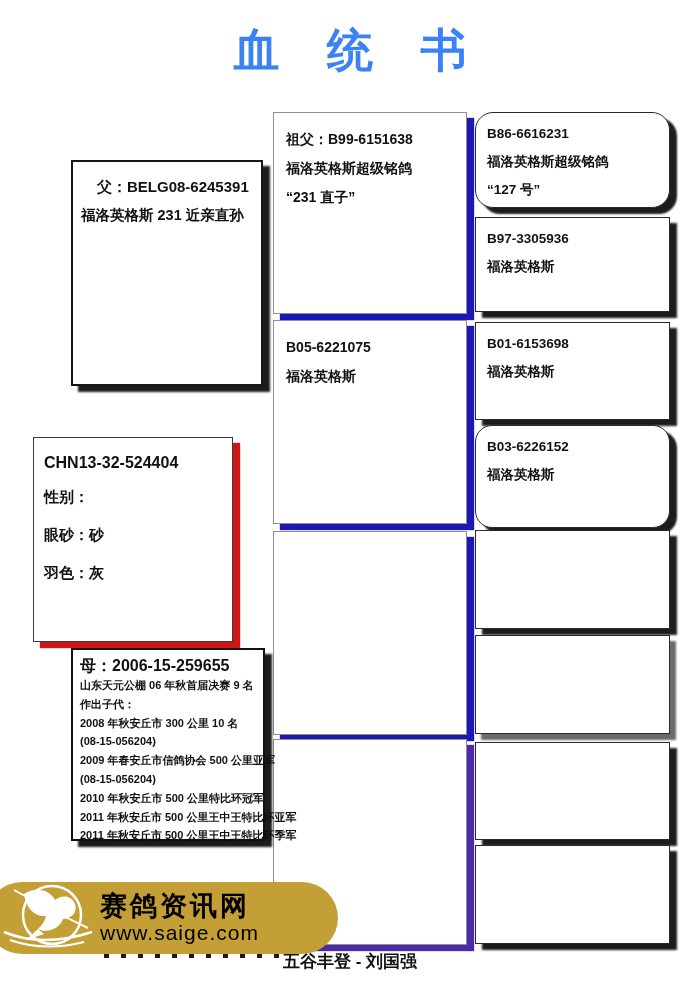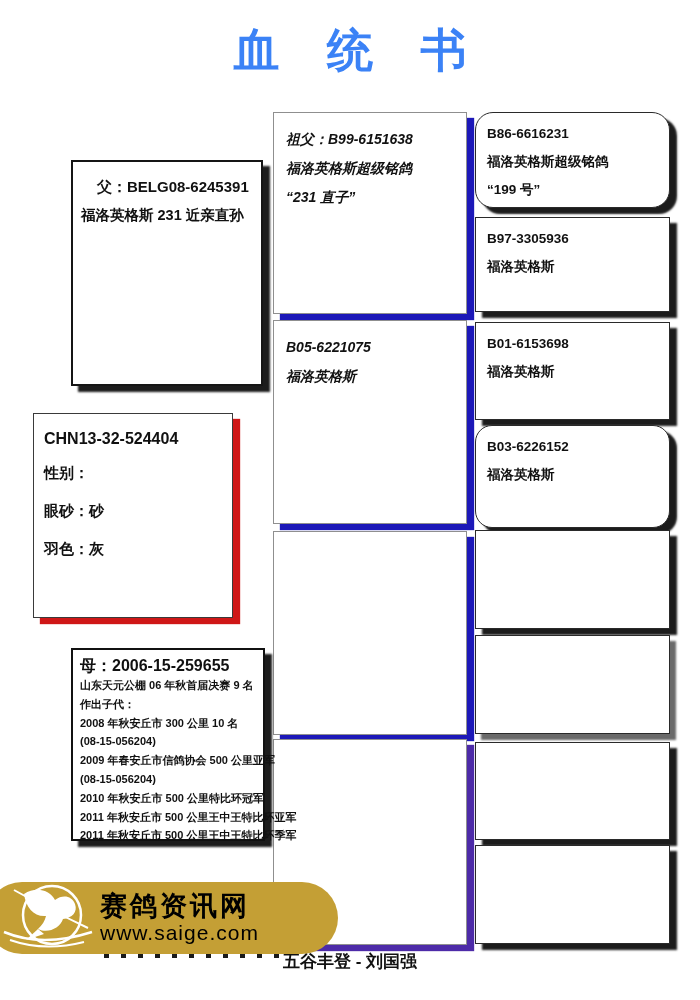--- a/index.html
+++ b/index.html
@@ -5,31 +5,31 @@
   html,body{margin:0;padding:0;background:#e8e8e8;}
   .page{position:relative;width:700px;height:1000px;margin:0 auto;background:#ffffff;
         overflow:hidden;font-family:"Liberation Sans",sans-serif;color:#111;}
   .title{position:absolute;left:0;right:0;top:20px;text-align:center;
          font-family:"Liberation Serif",serif;font-weight:bold;font-size:46px;
          color:#3b82f6;letter-spacing:18px;padding-left:18px;}
   .box{position:absolute;background:#fff;}
   
   .sh-black{box-shadow:7px 6px 2px #1c1c1c;}
   .sh-gray{box-shadow:6px 6px 2px #6a6a6a;}
-  .sh-blue{box-shadow:7px 6px 1px #1c18b8;font-style:italic;}
+  .sh-blue{box-shadow:7px 6px 1px #1c18b8;}
   .sh-purple{box-shadow:7px 6px 1px #4d2ba8;}
   .sh-red{box-shadow:7px 6px 1px #cf1717;}
   
   .z-mid{z-index:1;} .z-left{z-index:2;}
   
   .father-box{left:71px;top:160px;width:180px;height:206px;border:2px solid #151515;
               padding:16px 0 0 8px;}
   .father-box .l1{font-size:15px;font-weight:bold;white-space:nowrap;padding-left:16px;}
   .father-box .l2{font-size:14.5px;font-weight:bold;white-space:nowrap;margin-top:9px;}
-  .subject-box{left:33px;top:413px;width:188px;height:193px;border:1px solid #3a3a3a;
+  .subject-box{left:33px;top:437px;width:188px;height:193px;border:1px solid #3a3a3a;
                padding:10px 0 0 10px;}
   .subject-box .ring{font-size:16px;font-weight:bold;line-height:30px;white-space:nowrap;}
   .subject-box .line{font-size:15px;font-weight:bold;line-height:38px;white-space:nowrap;}
   .mother-box{left:71px;top:648px;width:183px;height:183px;border:2px solid #111;
               padding:6px 0 0 7px;}
   .mother-box .mtitle{font-size:16px;font-weight:bold;white-space:nowrap;line-height:20px;}
   .mother-box .line{font-size:11px;font-weight:bold;line-height:18.8px;white-space:nowrap;}
   
   .gp{left:273px;width:180px;border:1px solid #8f8f8f;padding:12px 0 0 12px;}
   .gp .line{font-size:14px;font-weight:bold;line-height:29px;white-space:nowrap;}
@@ -75,21 +75,21 @@
   <div class="box gp gp2 sh-blue z-mid">
       <div class="line">B05-6221075</div>
       <div class="line">福洛英格斯</div>
     </div>
   <div class="box gp gp3 sh-blue z-mid"></div>
   <div class="box gp gp4 sh-purple z-mid"></div>
 
   <div class="box ggp ggp1 sh-black z-mid">
       <div class="line">B86-6616231</div>
       <div class="line">福洛英格斯超级铭鸽</div>
-      <div class="line">“199 号”</div>
+      <div class="line">“127 号”</div>
     </div>
   <div class="box ggp ggp2 sh-black z-mid">
       <div class="line">B97-3305936</div>
       <div class="line">福洛英格斯</div>
     </div>
   <div class="box ggp ggp3 sh-black z-mid">
       <div class="line">B01-6153698</div>
       <div class="line">福洛英格斯</div>
     </div>
   <div class="box ggp ggp4 sh-black z-mid">

